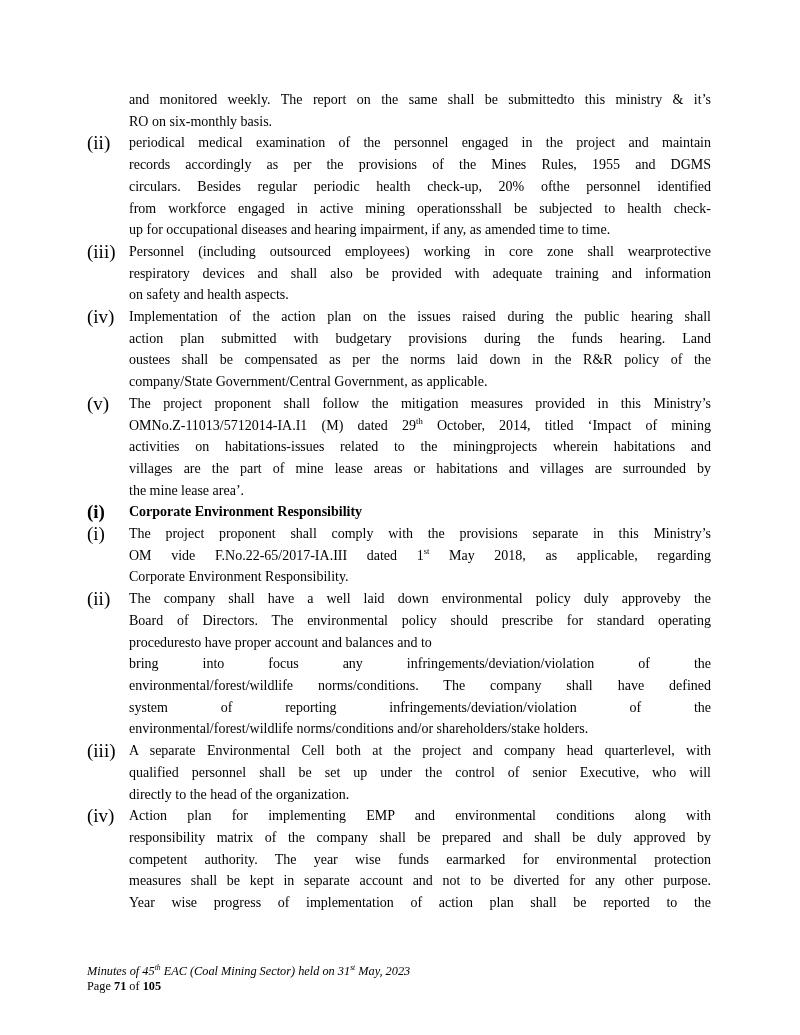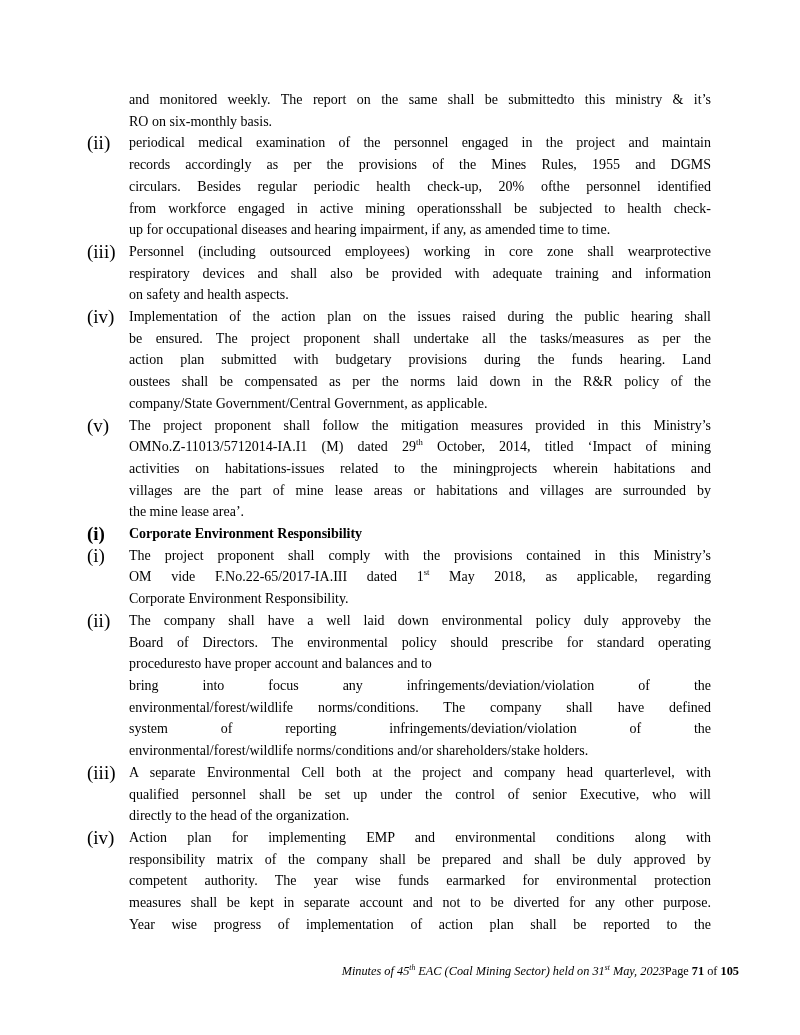--- a/index.html
+++ b/index.html
@@ -52,20 +52,21 @@
   .footer {
     position: absolute;
     left: 87px;
     top: 964px;
     width: 652px;
     display: flex;
     justify-content: flex-end;
     align-items: baseline;
     font-size: 12.3px;
     line-height: 15px;
+    flex-direction: column;
   }
   .footer-left { font-style: italic; }
   .footer-right { font-style: normal; }
 </style>
 </head>
 <body>
 
 <div class="page">
   <div class="content">
       <div class="para">
@@ -90,21 +91,20 @@
         <div class="pbody">
           <div class="line just"><span>Personnel (including outsourced employees) working in core zone shall wearprotective</span></div>
           <div class="line just"><span>respiratory devices and shall also be provided with adequate training and information</span></div>
           <div class="line"><span>on safety and health aspects.</span></div>
         </div>
       </div>
       <div class="para">
         <span class="marker">(iv)</span>
         <div class="pbody">
           <div class="line just"><span>Implementation of the action plan on the issues raised during the public hearing shall</span></div>
-          <div class="line just"><span>be ensured. The project proponent shall undertake all the tasks/measures as per the</span></div>
           <div class="line just"><span>action plan submitted with budgetary provisions during the funds hearing. Land</span></div>
           <div class="line just"><span>oustees shall be compensated as per the norms laid down in the R&amp;R policy of the</span></div>
           <div class="line"><span>company/State Government/Central Government, as applicable.</span></div>
         </div>
       </div>
       <div class="para">
         <span class="marker">(v)</span>
         <div class="pbody">
           <div class="line just"><span>The project proponent shall follow the mitigation measures provided in this Ministry’s</span></div>
           <div class="line just"><span>OMNo.Z-11013/5712014-IA.I1 (M) dated 29</span><sup>th</sup><span> October, 2014, titled ‘Impact of mining</span></div>
@@ -115,21 +115,21 @@
       </div>
       <div class="para heading">
         <span class="marker">(i)</span>
         <div class="pbody">
           <div class="line"><span>Corporate Environment Responsibility</span></div>
         </div>
       </div>
       <div class="para">
         <span class="marker">(i)</span>
         <div class="pbody">
-          <div class="line just"><span>The project proponent shall comply with the provisions contained in this Ministry’s</span></div>
+          <div class="line just"><span>The project proponent shall comply with the provisions separate in this Ministry’s</span></div>
           <div class="line just"><span>OM vide F.No.22-65/2017-IA.III dated 1</span><sup>st</sup><span> May 2018, as applicable, regarding</span></div>
           <div class="line"><span>Corporate Environment Responsibility.</span></div>
         </div>
       </div>
       <div class="para">
         <span class="marker">(ii)</span>
         <div class="pbody">
           <div class="line just"><span>The company shall have a well laid down environmental policy duly approveby the</span></div>
           <div class="line just"><span>Board of Directors. The environmental policy should prescribe for standard operating</span></div>
           <div class="line"><span>proceduresto have proper account and balances and to</span></div>

